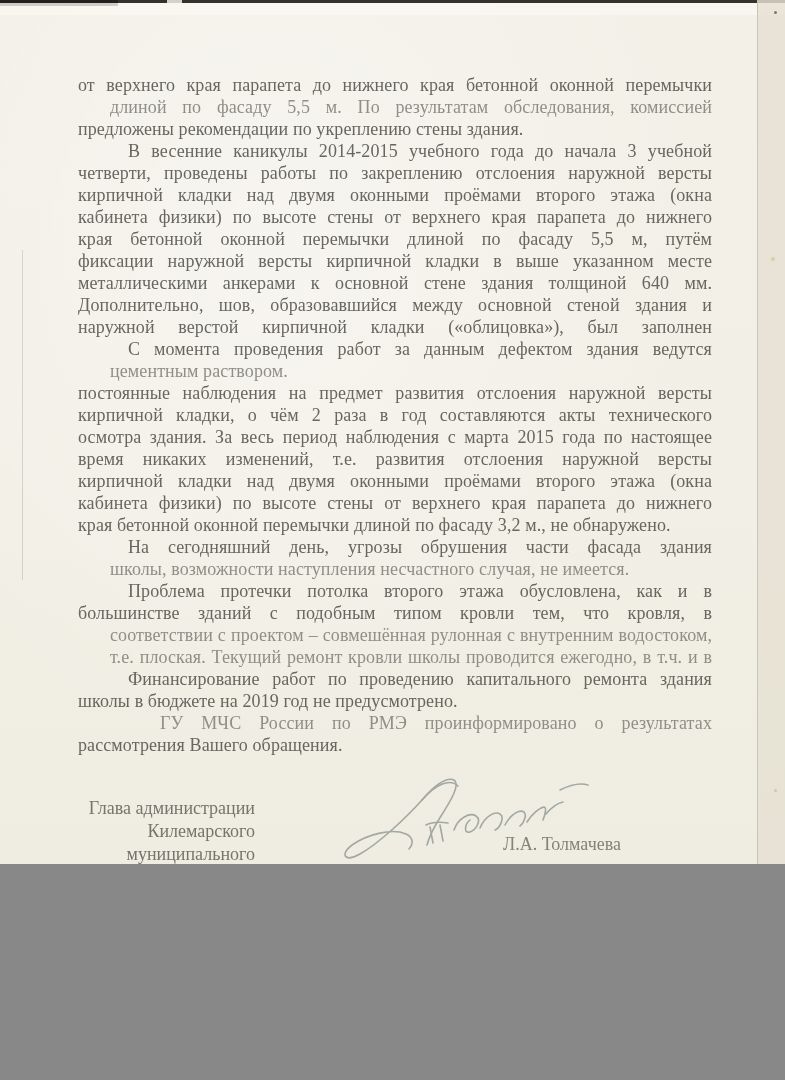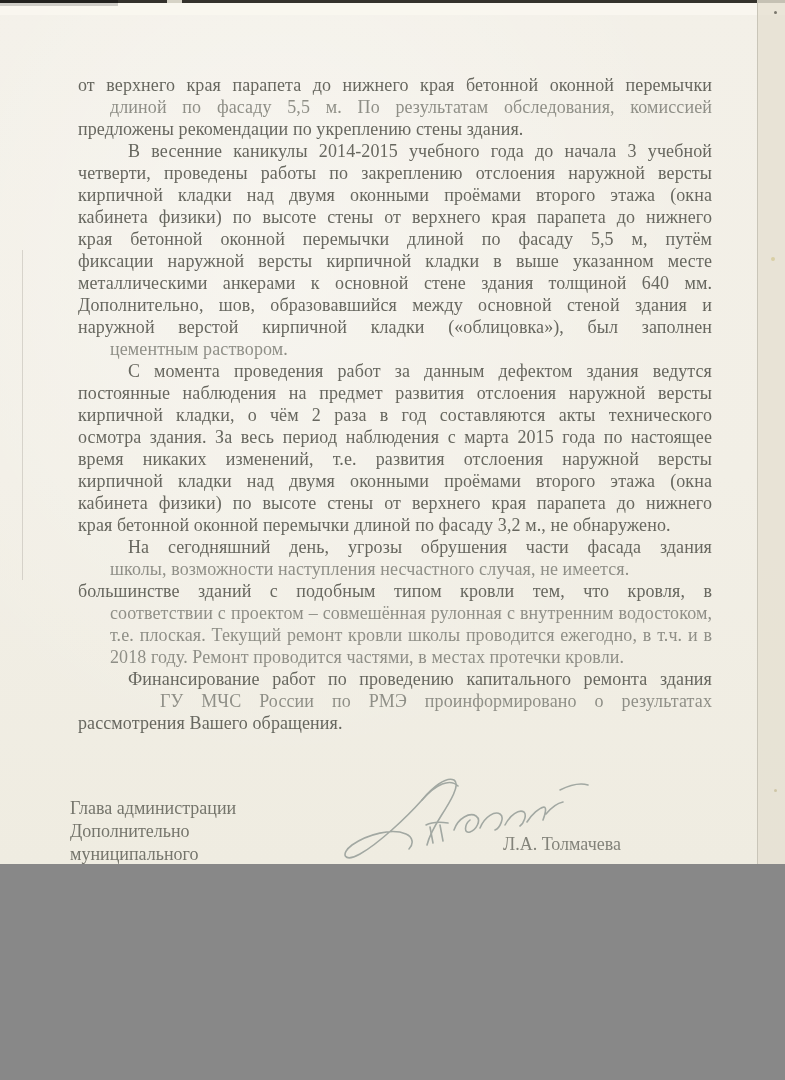--- a/index.html
+++ b/index.html
@@ -37,21 +37,21 @@
     font-size:18px;line-height:22px;color:#67675f;
     letter-spacing:0.1px;
   }
   .line{height:22px;overflow:hidden;text-align:justify;text-align-last:justify;}
   .line.last{text-align:left;text-align-last:left;}
   .line.indent{text-indent:50px;}
   .line.faint{color:#8f8f87;margin-left:32px;}
   
   .sig-left{
     position:absolute;left:70px;top:797px;width:185px;
-    font-size:18px;line-height:23px;color:#75756c;text-align:left;
+    font-size:18px;line-height:23px;color:#75756c;text-align:right;
   }
   .sig-name{
     position:absolute;left:503px;top:834px;
     font-size:18px;color:#83837a;
   }
   .sig-svg{position:absolute;left:330px;top:770px;}
   
   .footer{
     position:absolute;left:76px;top:1005px;
     font-size:12.5px;color:#90908a;letter-spacing:0.3px;
@@ -83,43 +83,44 @@
       <div class="line last">предложены рекомендации по укреплению стены здания.</div>
       <div class="line indent">В весенние каникулы 2014-2015 учебного года до начала 3 учебной</div>
       <div class="line">четверти, проведены работы по закреплению отслоения наружной версты</div>
       <div class="line">кирпичной кладки над двумя оконными проёмами  второго этажа (окна</div>
       <div class="line">кабинета физики)  по высоте стены от верхнего края парапета до нижнего</div>
       <div class="line">края бетонной оконной перемычки   длиной по фасаду 5,5 м,  путём</div>
       <div class="line">фиксации  наружной версты кирпичной кладки в выше указанном месте</div>
       <div class="line">металлическими анкерами к основной стене здания толщиной 640 мм.</div>
       <div class="line">Дополнительно, шов, образовавшийся между основной стеной здания и</div>
       <div class="line">наружной верстой кирпичной кладки («облицовка»),   был заполнен</div>
+      <div class="line indent">С момента проведения работ  за данным дефектом здания ведутся</div>
       <div class="line last faint">цементным раствором.</div>
-      <div class="line indent">С момента проведения работ  за данным дефектом здания ведутся</div>
       <div class="line">постоянные наблюдения на предмет развития отслоения наружной версты</div>
       <div class="line">кирпичной кладки, о чём 2 раза в год составляются акты технического</div>
       <div class="line">осмотра здания. За весь период наблюдения с марта 2015 года по настоящее</div>
       <div class="line">время никаких изменений, т.е. развития отслоения наружной версты</div>
       <div class="line">кирпичной кладки над двумя оконными проёмами  второго этажа (окна</div>
       <div class="line">кабинета физики)  по высоте стены от верхнего края парапета до нижнего</div>
       <div class="line last">края бетонной оконной перемычки  длиной по фасаду 3,2 м., не обнаружено.</div>
       <div class="line indent">На сегодняшний день, угрозы обрушения части фасада здания</div>
       <div class="line last faint">школы, возможности наступления несчастного случая, не имеется.</div>
+      <div class="line indent">Проблема протечки потолка второго этажа обусловлена, как и в</div>
       <div class="line">большинстве зданий с подобным типом кровли тем, что кровля, в</div>
       <div class="line faint">соответствии с проектом – совмешённая рулонная с внутренним водостоком,</div>
       <div class="line faint">т.е. плоская. Текущий ремонт кровли школы проводится ежегодно, в т.ч. и в</div>
-      <div class="line last faint">2018 году. Ремонт проводится частями, в местах протечки кровли.</div>
       <div class="line indent">Финансирование работ по проведению капитального ремонта здания</div>
+      <div class="line last">школы в бюджете на 2019 год не предусмотрено.</div>
       <div class="line indent faint">ГУ МЧС России по РМЭ проинформировано о результатах</div>
       <div class="line last">рассмотрения Вашего обращения.</div>
     </div>
 
   <div class="sig-left">
     <div>Глава администрации</div>
-    <div>Дополнительно</div>
+    <div>Килемарского</div>
     <div>муниципального района</div>
   </div>
 
   <svg class="sig-svg" width="260" height="105" viewBox="0 0 260 105">
     <g fill="none" stroke="#9aa19c" stroke-width="1.6" stroke-linecap="round" opacity="0.9">
       <path d="M128,16 C120,8 106,14 92,30 C76,48 48,74 30,84 C14,93 10,84 22,75 C38,64 62,58 76,64 C83,67 84,74 79,79"></path>
       <path d="M92,30 C102,18 116,6 124,10 C131,14 120,32 111,46 C104,57 99,67 97,75"></path>
       <path d="M100,57 L103,73 M110,55 L113,71 M96,55 C104,51 112,52 118,53"></path>
       <path d="M124,60 C128,48 140,42 146,46 C152,50 146,60 140,62 C134,64 134,55 140,50 M150,58 C155,46 165,41 170,44 C175,47 170,58 165,60 M175,55 C180,45 189,39 194,42 C197,45 194,53 190,56 M197,52 C202,44 209,38 214,37 C217,37 215,45 213,50 M216,44 C221,38 228,33 233,32"></path>
       <path d="M230,20 C240,15 251,13 258,15"></path>

